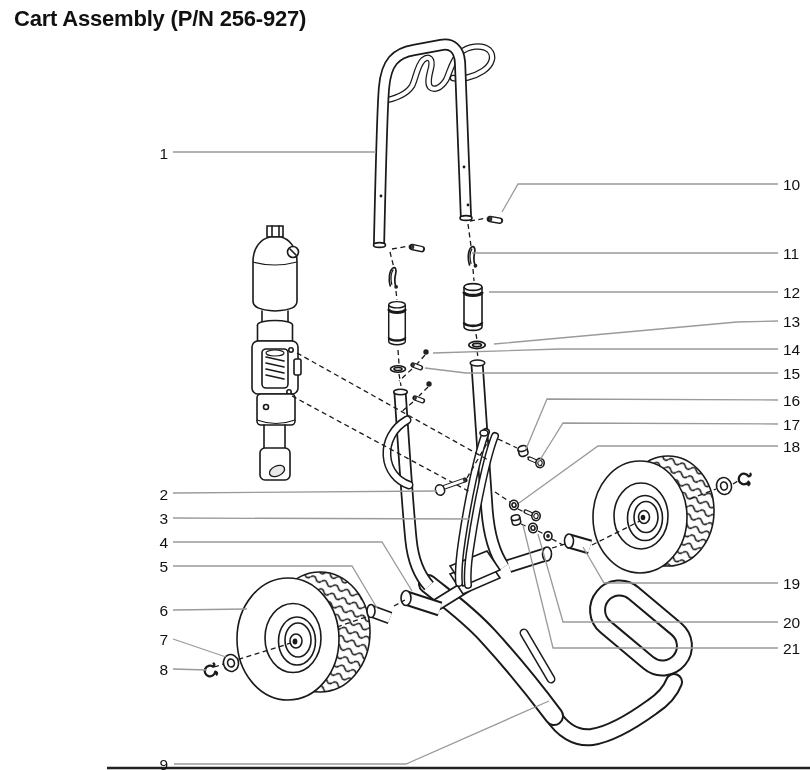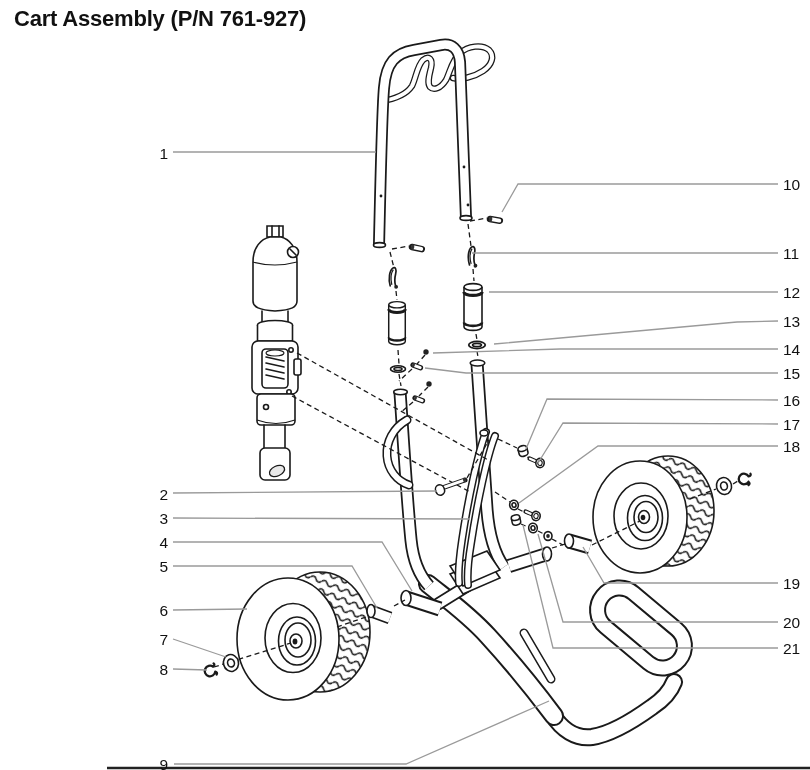--- a/index.html
+++ b/index.html
@@ -15,21 +15,21 @@
   .ln{fill:none;stroke:#1a1a1a;stroke-width:1.6;stroke-linecap:round;stroke-linejoin:round;}
   .fw{fill:#fff;stroke:#1a1a1a;stroke-width:1.6;}
   .dash{fill:none;stroke:#1a1a1a;stroke-width:1.3;stroke-dasharray:5 3.5;}
   .leader{fill:none;stroke:#9a9a9a;stroke-width:1.3;}
   .callout{font:15.5px "Liberation Sans",sans-serif;fill:#111;}
 </style>
 </head>
 <body>
 
 <div class="page">
-  <h1 class="title">Cart Assembly (P/N 761-927)</h1>
+  <h1 class="title">Cart Assembly (P/N 256-927)</h1>
 
   <svg id="diagram" width="810" height="770" viewBox="0 0 810 770">
     <defs>
       <pattern id="tread" width="12" height="9" patternUnits="userSpaceOnUse" patternTransform="rotate(22)">
         <path d="M0,4.5 q3,-4 6,0 t6,0" stroke="#1a1a1a" stroke-width="1.5" fill="none"></path>
       </pattern>
       <mask id="maskL">
         <ellipse cx="320" cy="632" rx="50" ry="60" fill="#fff"></ellipse>
         <ellipse cx="288" cy="639" rx="51" ry="61" fill="#000"></ellipse>
       </mask>

